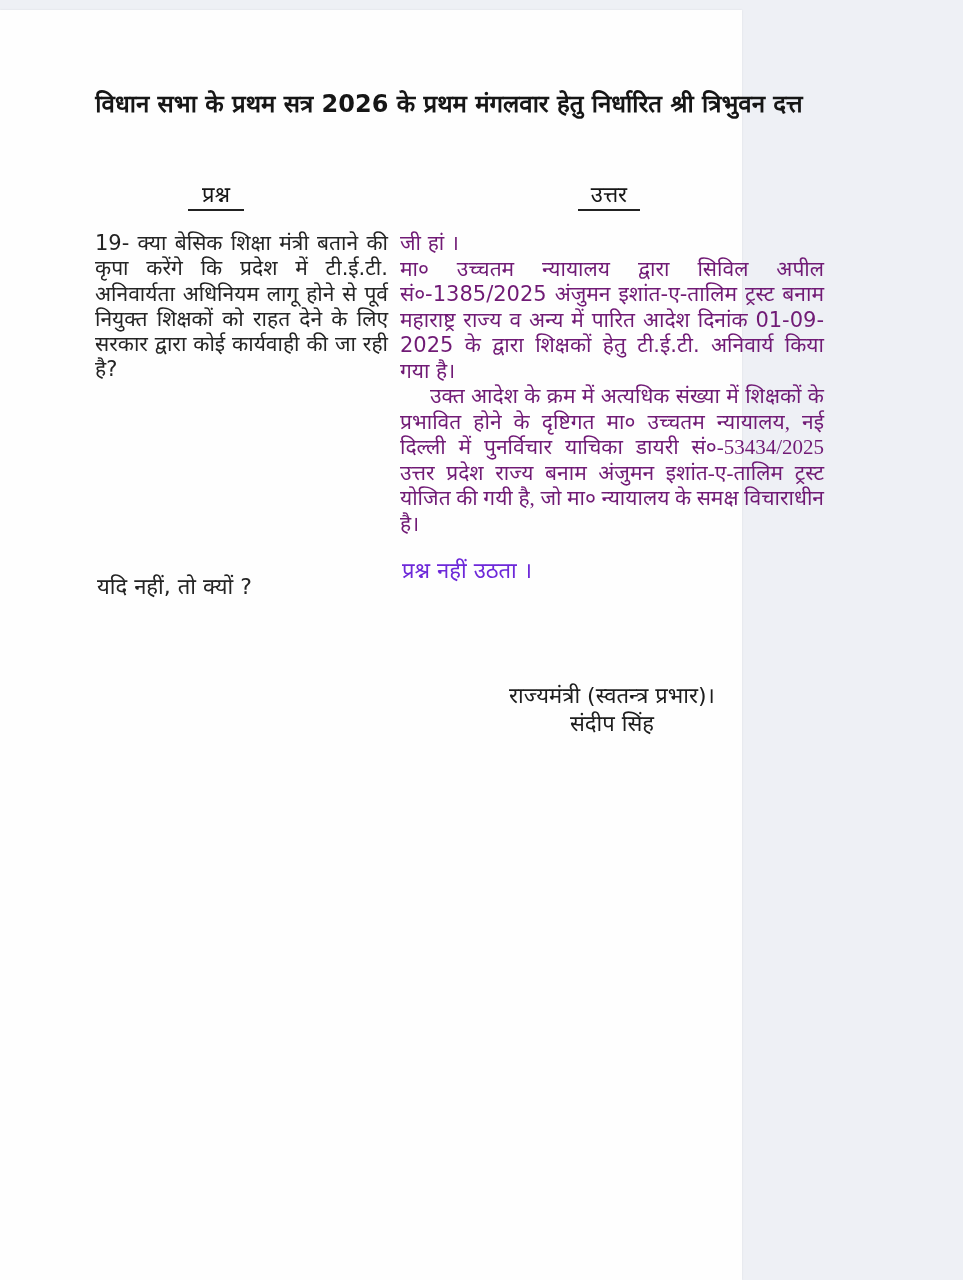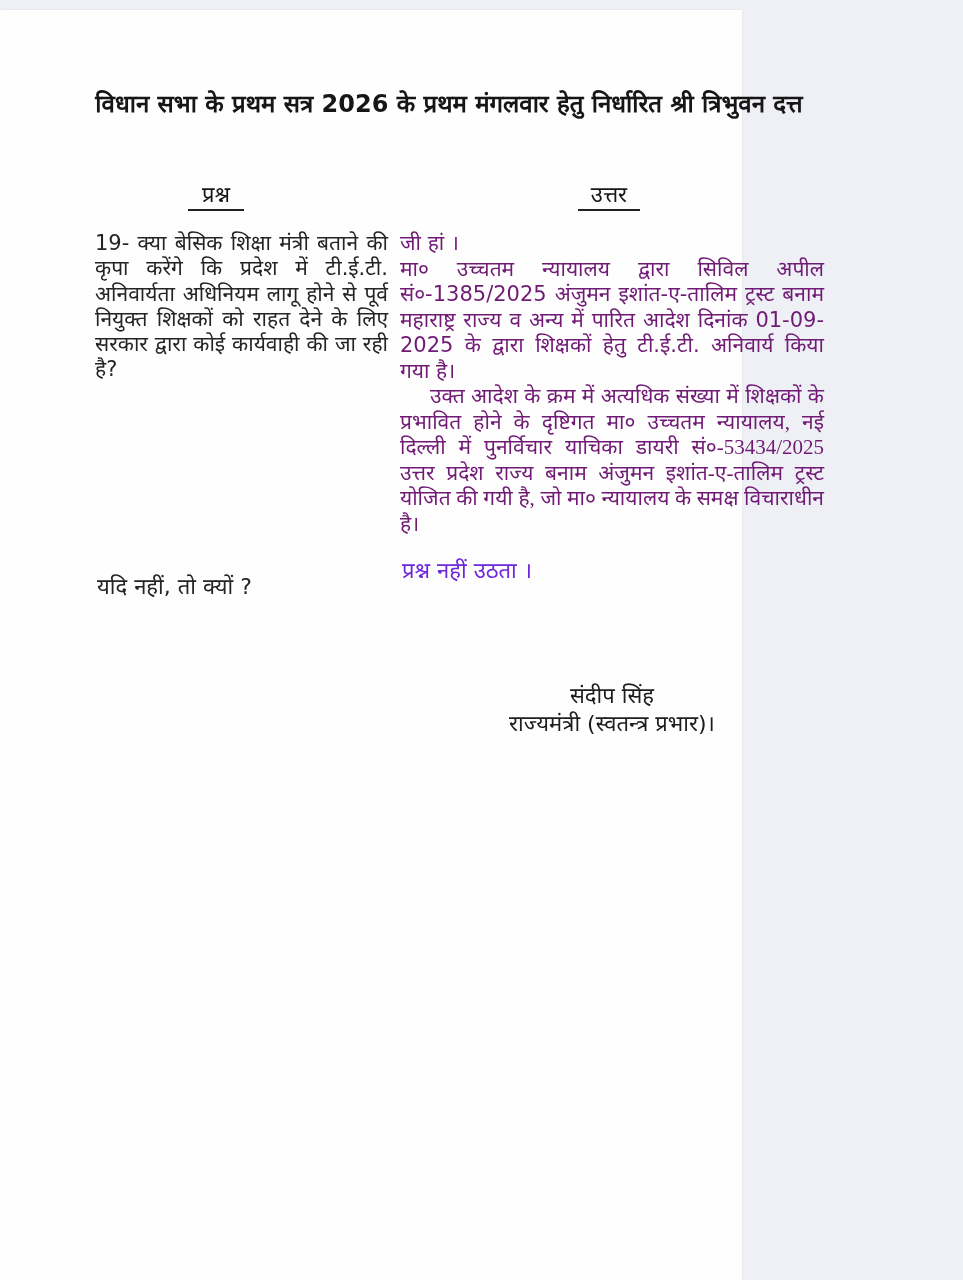--- a/index.html
+++ b/index.html
@@ -90,18 +90,18 @@
       <p class="ack">जी हां ।</p>
       <p class="para2">मा० उच्चतम न्यायालय द्वारा सिविल अपील सं०-1385/2025 अंजुमन इशांत-ए-तालिम ट्रस्ट बनाम महाराष्ट्र राज्य व अन्य में पारित आदेश दिनांक 01-09-2025 के द्वारा शिक्षकों हेतु टी.ई.टी. अनिवार्य किया गया है।</p>
       <p class="para3">उक्त आदेश के क्रम में अत्यधिक संख्या में शिक्षकों के प्रभावित होने के दृष्टिगत मा० उच्चतम न्यायालय, नई दिल्ली में पुनर्विचार याचिका डायरी सं०-53434/2025 उत्तर प्रदेश राज्य बनाम अंजुमन इशांत-ए-तालिम ट्रस्ट योजित की गयी है, जो मा० न्यायालय के समक्ष विचाराधीन है।</p>
     </div>
 
     <div class="followup-q">यदि नहीं, तो क्यों ?</div>
 
     <div class="followup-a">प्रश्न नहीं उठता ।</div>
 
     <div class="signature">
+      <div>राज्यमंत्री (स्वतन्त्र प्रभार)।</div>
       <div>संदीप सिंह</div>
-      <div>राज्यमंत्री (स्वतन्त्र प्रभार)।</div>
     </div>
 
   </div>
 </div>
 
 </body></html>

